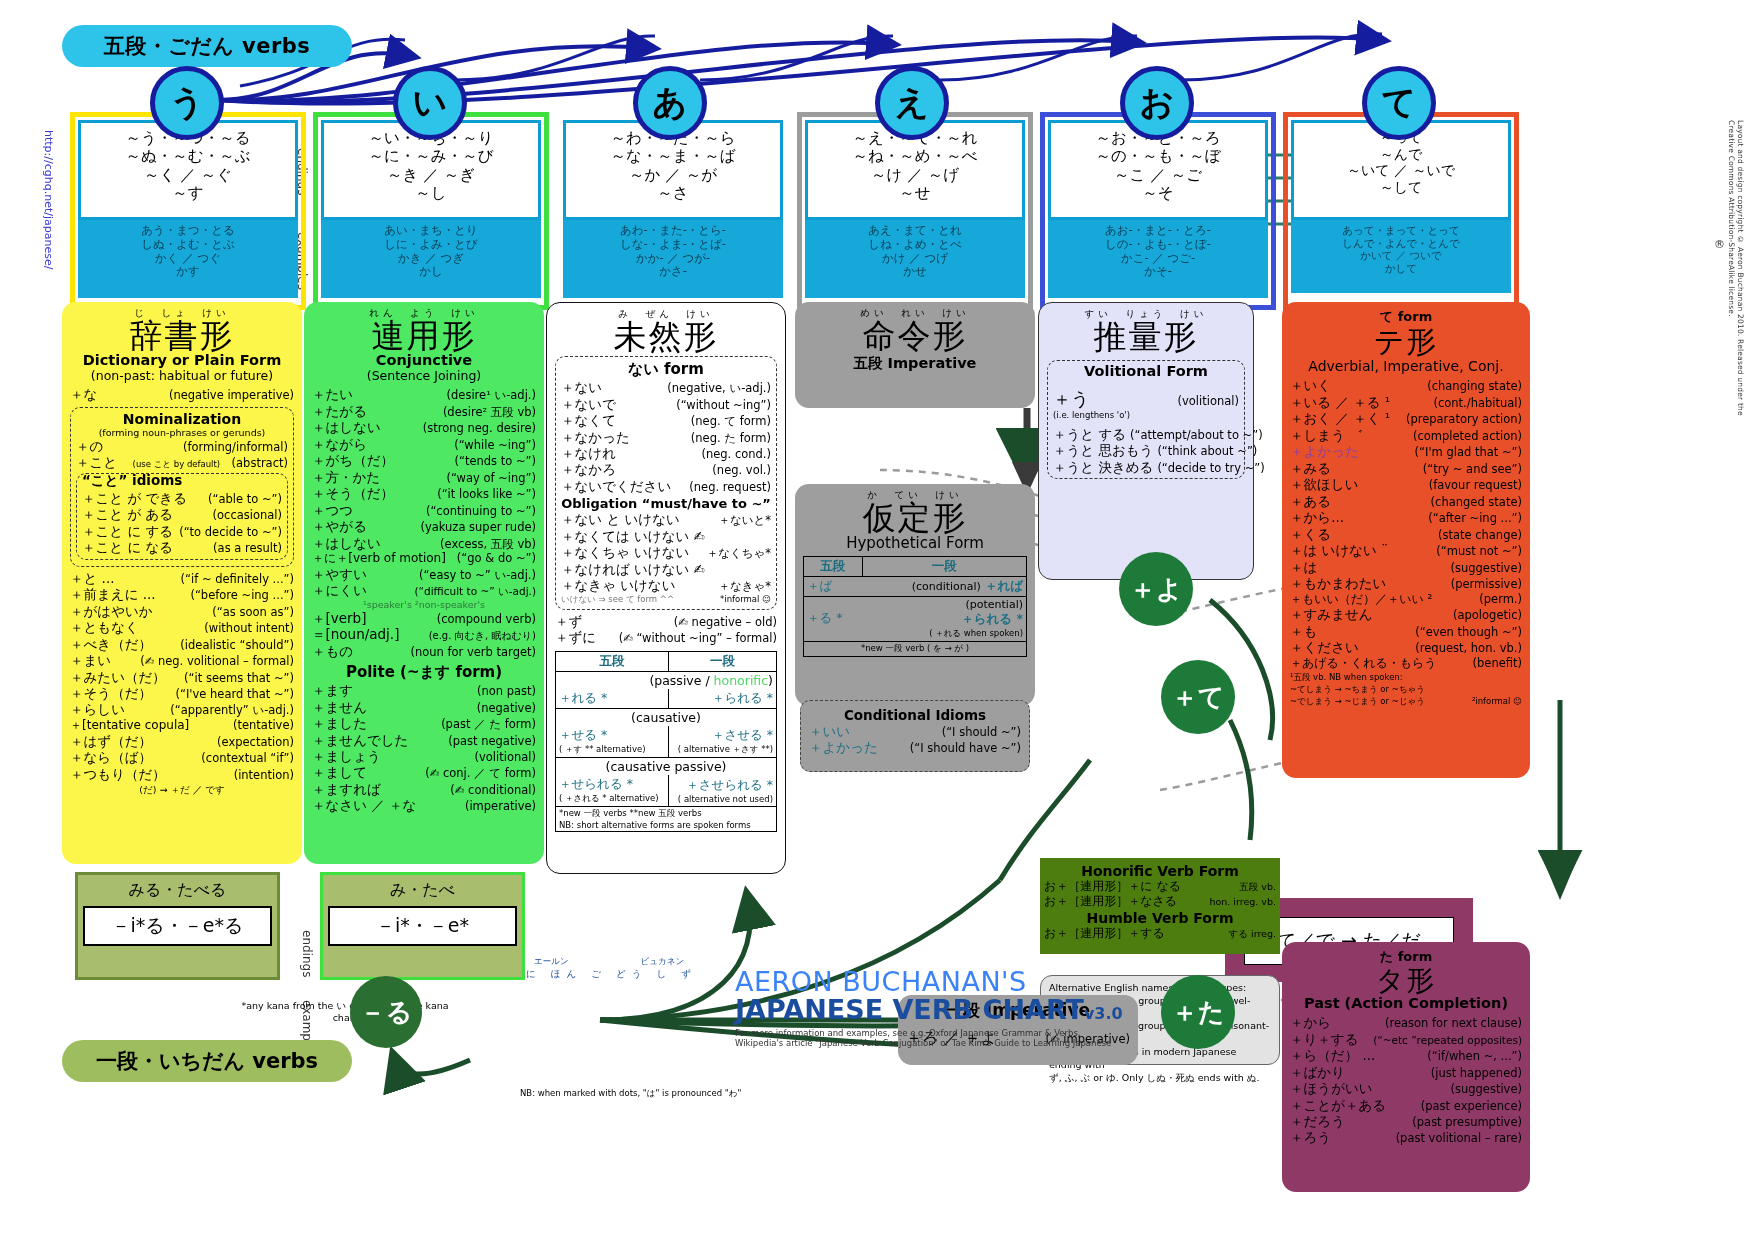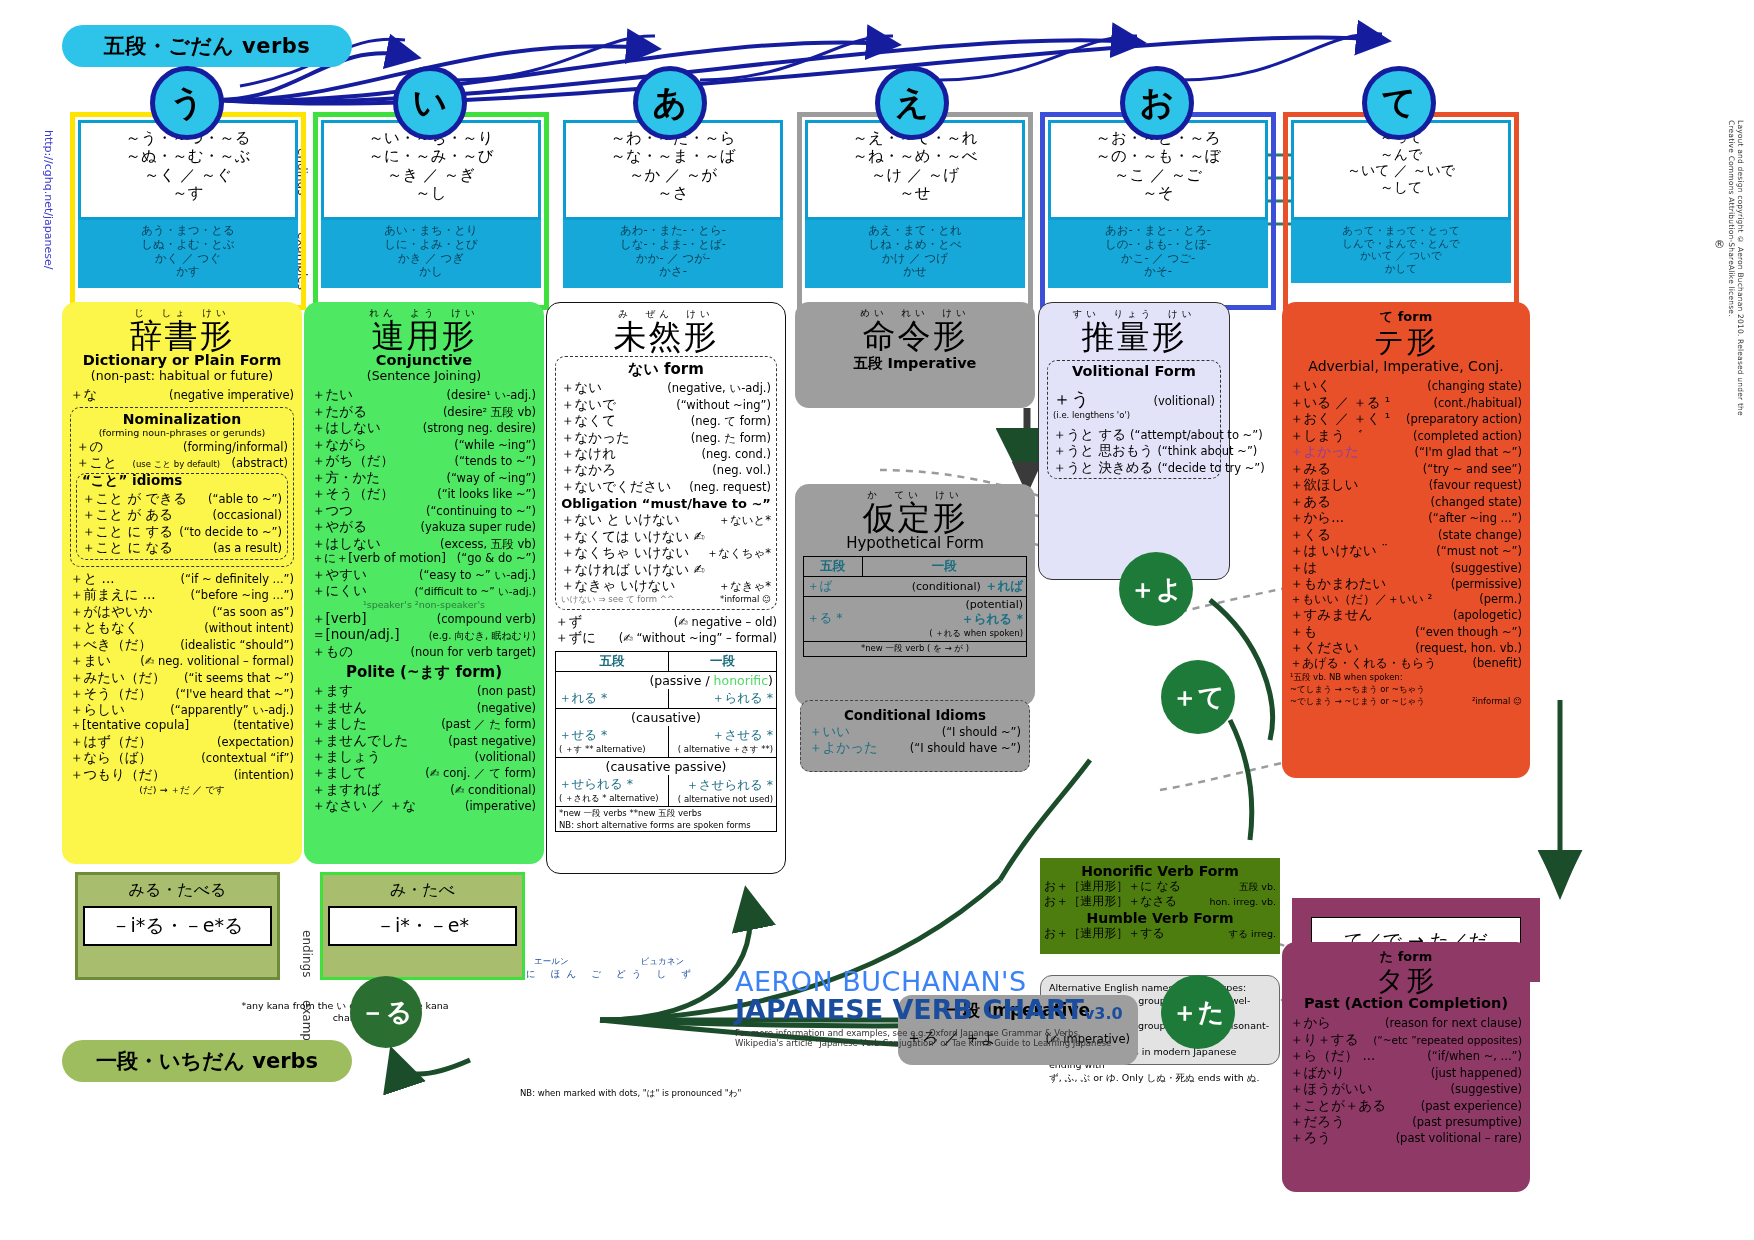--- a/index.html
+++ b/index.html
@@ -15,21 +15,21 @@
      border-radius:21px;display:flex;align-items:center;justify-content:center;
      font-size:21px;font-weight:bold;}
   
   .kana-circle{width:64px;height:64px;border-radius:50%;background:#2ec4ea;
      border:5px solid #151d9e;display:flex;align-items:center;justify-content:center;
      font-size:34px;font-weight:bold;color:#000;z-index:30;}
   
   .endbox{border:5px solid;padding:3px;}
   .endbox .inner{background:#fff;border:3px solid #0b9dd1;}
   .endings{font-size:15.5px;line-height:1.18;padding:6px 4px 6px;text-align:center;}
-  .examples{background:#17a8da;font-size:11.5px;line-height:1.2;padding:4px 2px 9px;
+  .examples{background:#17a8da;font-size:11.5px;line-height:1.2;padding:4px 2px 19px;
      text-align:center;color:#083d52;}
   
   .panel{border-radius:14px;padding:6px 8px;box-sizing:border-box;}
   .jp-ruby{font-size:9.5px;letter-spacing:4px;text-align:center;line-height:1;}
   .jp-big{font-size:33px;font-weight:normal;text-align:center;line-height:1.08;letter-spacing:2px;}
   .en-title{font-size:14.5px;font-weight:bold;text-align:center;line-height:1.1;}
   .en-sub{font-size:12.5px;text-align:center;line-height:1.15;}
   .row{display:flex;justify-content:space-between;align-items:baseline;
        font-size:13.5px;line-height:1.22;white-space:nowrap;}
   .row .l{padding-right:4px;}
@@ -585,21 +585,21 @@
   <div class="row">
       <span class="l tealtxt">＋いい</span>
       <span class="r">(“I should ~”)</span>
     </div>
   <div class="row">
       <span class="l tealtxt">＋よかった</span>
       <span class="r">(“I should have ~”)</span>
     </div>
 </div>
 
-<div class="abs panel" style="left:1038px;top:302px;width:192px;height:278px;background:#e2e3f8;border:1.5px solid #333;">
+<div class="abs panel" style="left:1038px;top:302px;width:216px;height:278px;background:#e2e3f8;border:1.5px solid #333;">
   <div class="jp-ruby">すい　りょう　けい</div>
   <div class="jp-big">推量形</div>
   <div class="dash" style="margin-top:6px;">
     <div class="en-title">Volitional Form</div>
     <div class="row" style="margin-top:8px;">
         <span class="l" style="font-size:18px;">＋う</span>
         <span class="r">(volitional)</span>
       </div>
     <div class="tiny">(i.e. lengthens 'o')</div>
     <div class="row" style="margin-top:6px;">
@@ -696,21 +696,21 @@
       </div>
   </div>
   <div class="tiny" style="margin-top:2px;">¹五段 vb. NB when spoken:</div>
   <div class="tiny">~てしまう → ~ちまう or ~ちゃう</div>
   <div style="display:flex;justify-content:space-between;">
     <span class="tiny">~でしまう → ~じまう or ~じゃう</span>
     <span class="tiny">²informal ☺</span>
   </div>
 </div>
 
-<div class="abs" style="left:1292px;top:898px;width:210px;height:46px;background:#8f3a66;padding:19px;">
+<div class="abs" style="left:1225px;top:898px;width:210px;height:46px;background:#8f3a66;padding:19px;">
   <div style="background:#fff;border:1.5px solid #000;height:100%;display:flex;align-items:center;justify-content:center;font-size:19px;">て／で → た／だ</div>
 </div>
 
 <div class="abs panel" style="left:1282px;top:942px;width:248px;height:250px;background:#8f3a66;color:#000;">
   <div style="font-size:13px;font-weight:bold;text-align:center;">た  form</div>
   <div class="jp-big" style="font-size:28px;">タ形</div>
   <div class="en-title">Past  (Action Completion)</div>
   <div style="margin-top:2px;">
     <div class="row">
         <span class="l">＋から</span>

